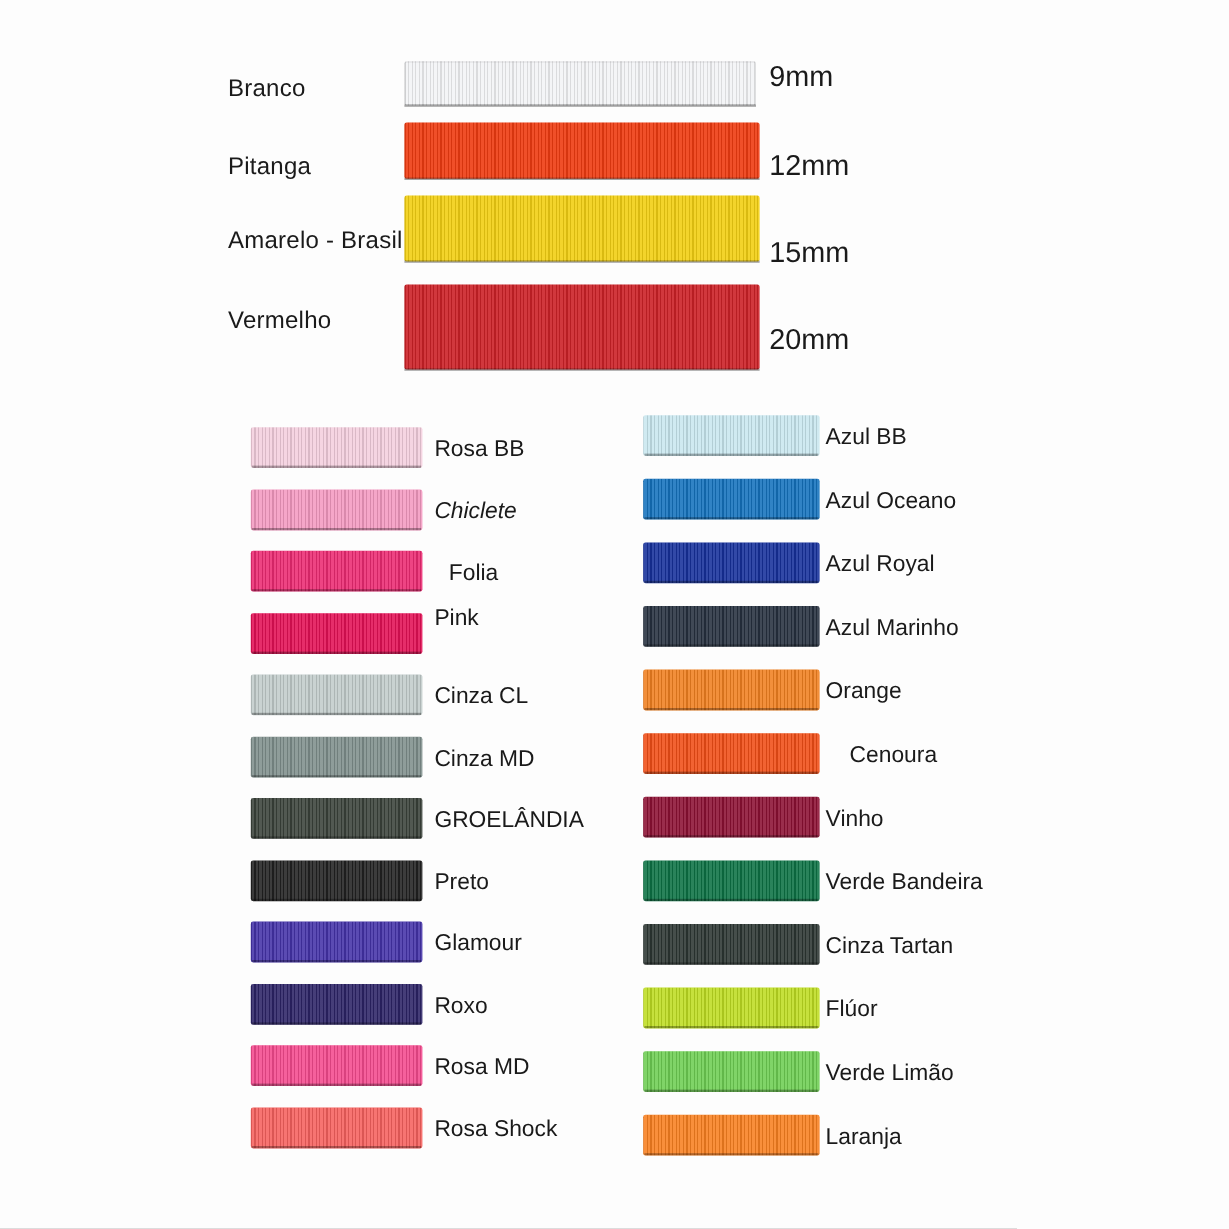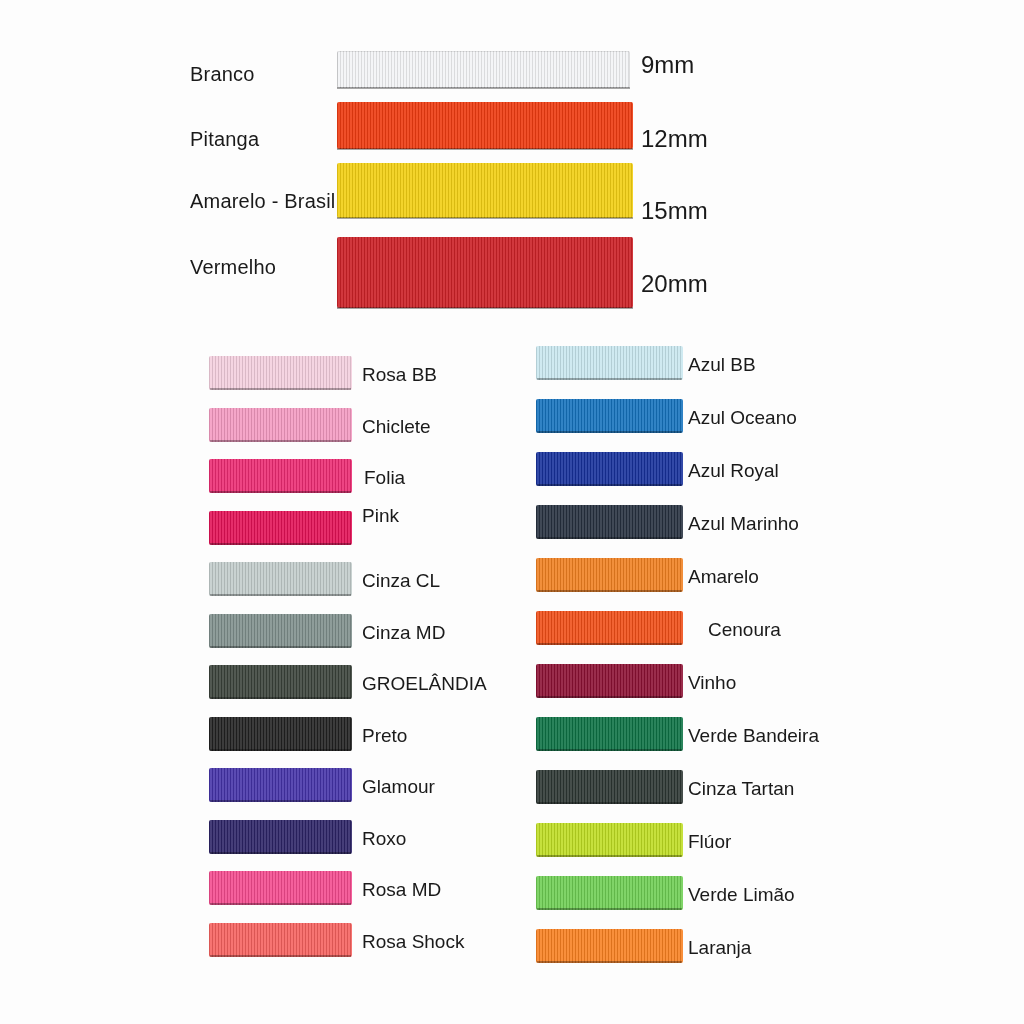--- a/index.html
+++ b/index.html
@@ -120,25 +120,25 @@
       </div>
     </section>
 
   <section id="left-col">
       <div class="sw-item">
         <div class="swatch" style="left: 209px; top: 356px; width: 143px; height: 34px; background: rgb(244, 207, 222);"></div>
         <div class="sw-label" style="left: 362px; top: 364px;">Rosa BB</div>
       </div>
       <div class="sw-item">
         <div class="swatch" style="left: 209px; top: 407.5px; width: 143px; height: 34px; background: rgb(244, 154, 193);"></div>
-        <div class="sw-label" style="left: 362px; top: 415.5px;">Chiclete</div>
+        <div class="sw-label" style="left: 362px; top: 415.5px; font-style: italic;">Chiclete</div>
       </div>
       <div class="sw-item">
         <div class="swatch" style="left: 209px; top: 459px; width: 143px; height: 34px; background: rgb(236, 42, 114);"></div>
-        <div class="sw-label" style="left: 364px; top: 467px; text-align: right;">Folia</div>
+        <div class="sw-label" style="left: 374px; top: 467px; text-align: right;">Folia</div>
       </div>
       <div class="sw-item">
         <div class="swatch" style="left: 209px; top: 510.5px; width: 143px; height: 34px; background: rgb(227, 16, 85);"></div>
         <div class="sw-label" style="left: 362px; top: 505px;">Pink</div>
       </div>
       <div class="sw-item">
         <div class="swatch" style="left: 209px; top: 562px; width: 143px; height: 34px; background: rgb(194, 204, 203);"></div>
         <div class="sw-label" style="left: 362px; top: 570px;">Cinza CL</div>
       </div>
       <div class="sw-item">
@@ -183,21 +183,21 @@
       <div class="sw-item">
         <div class="swatch" style="left: 536px; top: 452px; width: 147px; height: 34px; background: rgb(22, 48, 155);"></div>
         <div class="sw-label" style="left: 688px; top: 460px;">Azul Royal</div>
       </div>
       <div class="sw-item">
         <div class="swatch" style="left: 536px; top: 505px; width: 147px; height: 34px; background: rgb(38, 48, 63);"></div>
         <div class="sw-label" style="left: 688px; top: 513px;">Azul Marinho</div>
       </div>
       <div class="sw-item">
         <div class="swatch" style="left: 536px; top: 558px; width: 147px; height: 34px; background: rgb(240, 128, 32);"></div>
-        <div class="sw-label" style="left: 688px; top: 566px;">Amarelo</div>
+        <div class="sw-label" style="left: 688px; top: 566px;">Orange</div>
       </div>
       <div class="sw-item">
         <div class="swatch" style="left: 536px; top: 611px; width: 147px; height: 34px; background: rgb(240, 77, 22);"></div>
         <div class="sw-label" style="left: 708px; top: 619px;">Cenoura</div>
       </div>
       <div class="sw-item">
         <div class="swatch" style="left: 536px; top: 664px; width: 147px; height: 34px; background: rgb(140, 16, 51);"></div>
         <div class="sw-label" style="left: 688px; top: 672px;">Vinho</div>
       </div>
       <div class="sw-item">

